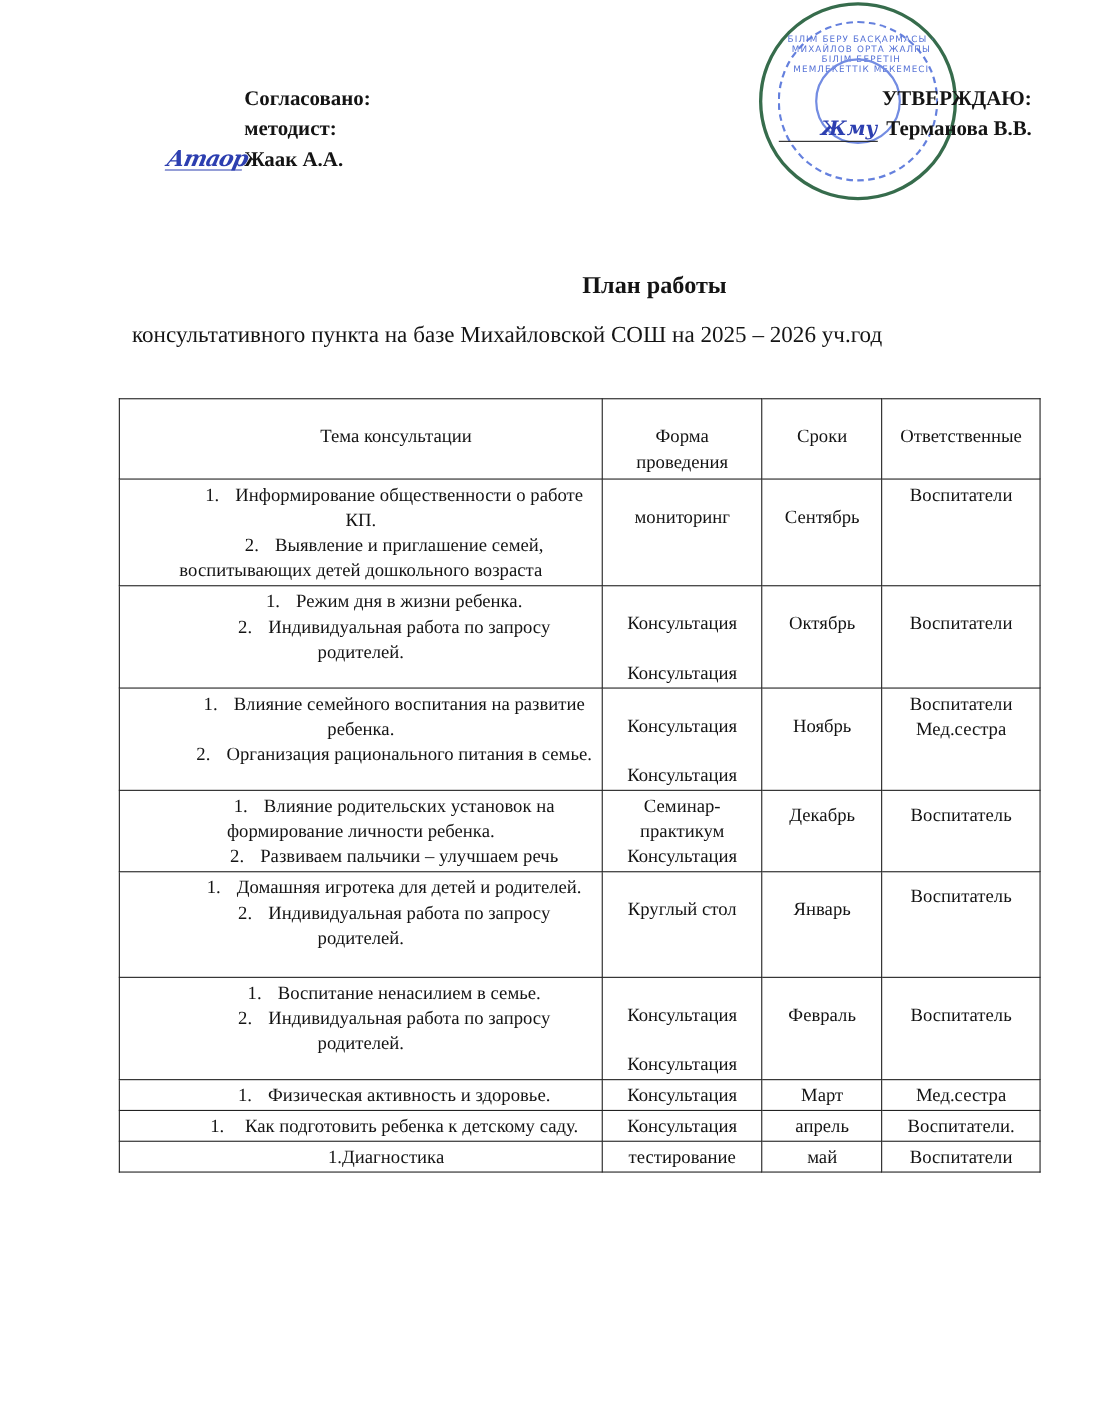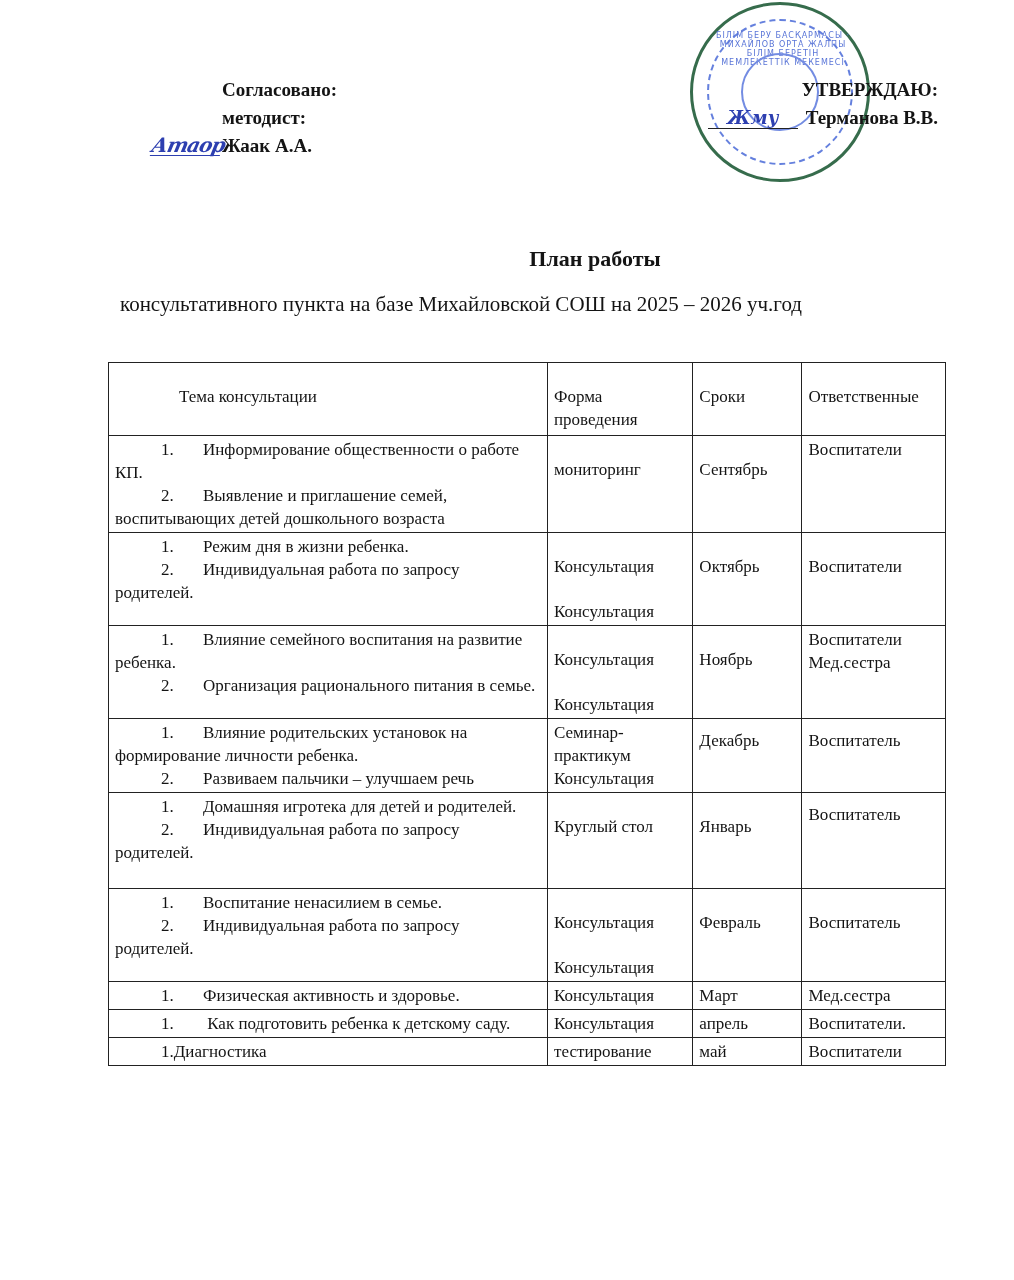--- a/index.html
+++ b/index.html
@@ -31,36 +31,36 @@
     .stamp .stamp-text {
       position: absolute; left: 22px; top: 26px; width: 136px; text-align: center;
       font-family: "DejaVu Sans", sans-serif; font-size: 8px; color: #3a5bd0; letter-spacing: 1px;
     }
     .approve-right {
       position: absolute; right: 76px; top: 76px; font-weight: bold; font-size: 19px; line-height: 28px;
       text-align: right;
     }
     .approve-right .sig {
       display: inline-block; width: 90px; font-style: italic; color: #2d3fb0; font-family: "DejaVu Serif", serif;
-      border-bottom: 1.5px solid #222; margin-right: 8px; text-align: center; font-size: 18px; line-height: 20px;
+      border-bottom: 1.5px solid #222; margin-right: 8px; text-align: right; font-size: 18px; line-height: 20px;
     }
     .title {
       position: absolute; left: 0; width: 1014px; top: 246px; text-align: center;
       font-weight: bold; font-size: 22px;
     }
     .title .t1 { position: relative; left: 88px; }
     .subtitle {
       position: absolute; left: 120px; top: 292px; font-size: 21px;
     }
     table.plan {
       position: absolute; left: 108px; top: 362px; width: 838px; border-collapse: collapse;
       font-size: 17px; line-height: 23px;
     }
     table.plan td, table.plan th {
-      border: 1.5px solid #222; vertical-align: top; padding: 2px 6px; text-align: left; font-weight: normal;
+      border: 1.5px solid #222; vertical-align: top; padding: 2px 6px; text-align: center; font-weight: normal;
     }
     table.plan th { padding-top: 22px; padding-bottom: 4px; }
     table.plan th.c1 { padding-left: 70px; }
     .c1 { width: 408px; }
     .c2 { width: 138px; }
     .c3 { width: 101px; }
     .c4 { width: 134px; }
     .item { display: block; }
     .item .num { display: inline-block; width: 42px; margin-left: 46px; }
     td.form, td.term, td.resp { font-weight: bold; }

